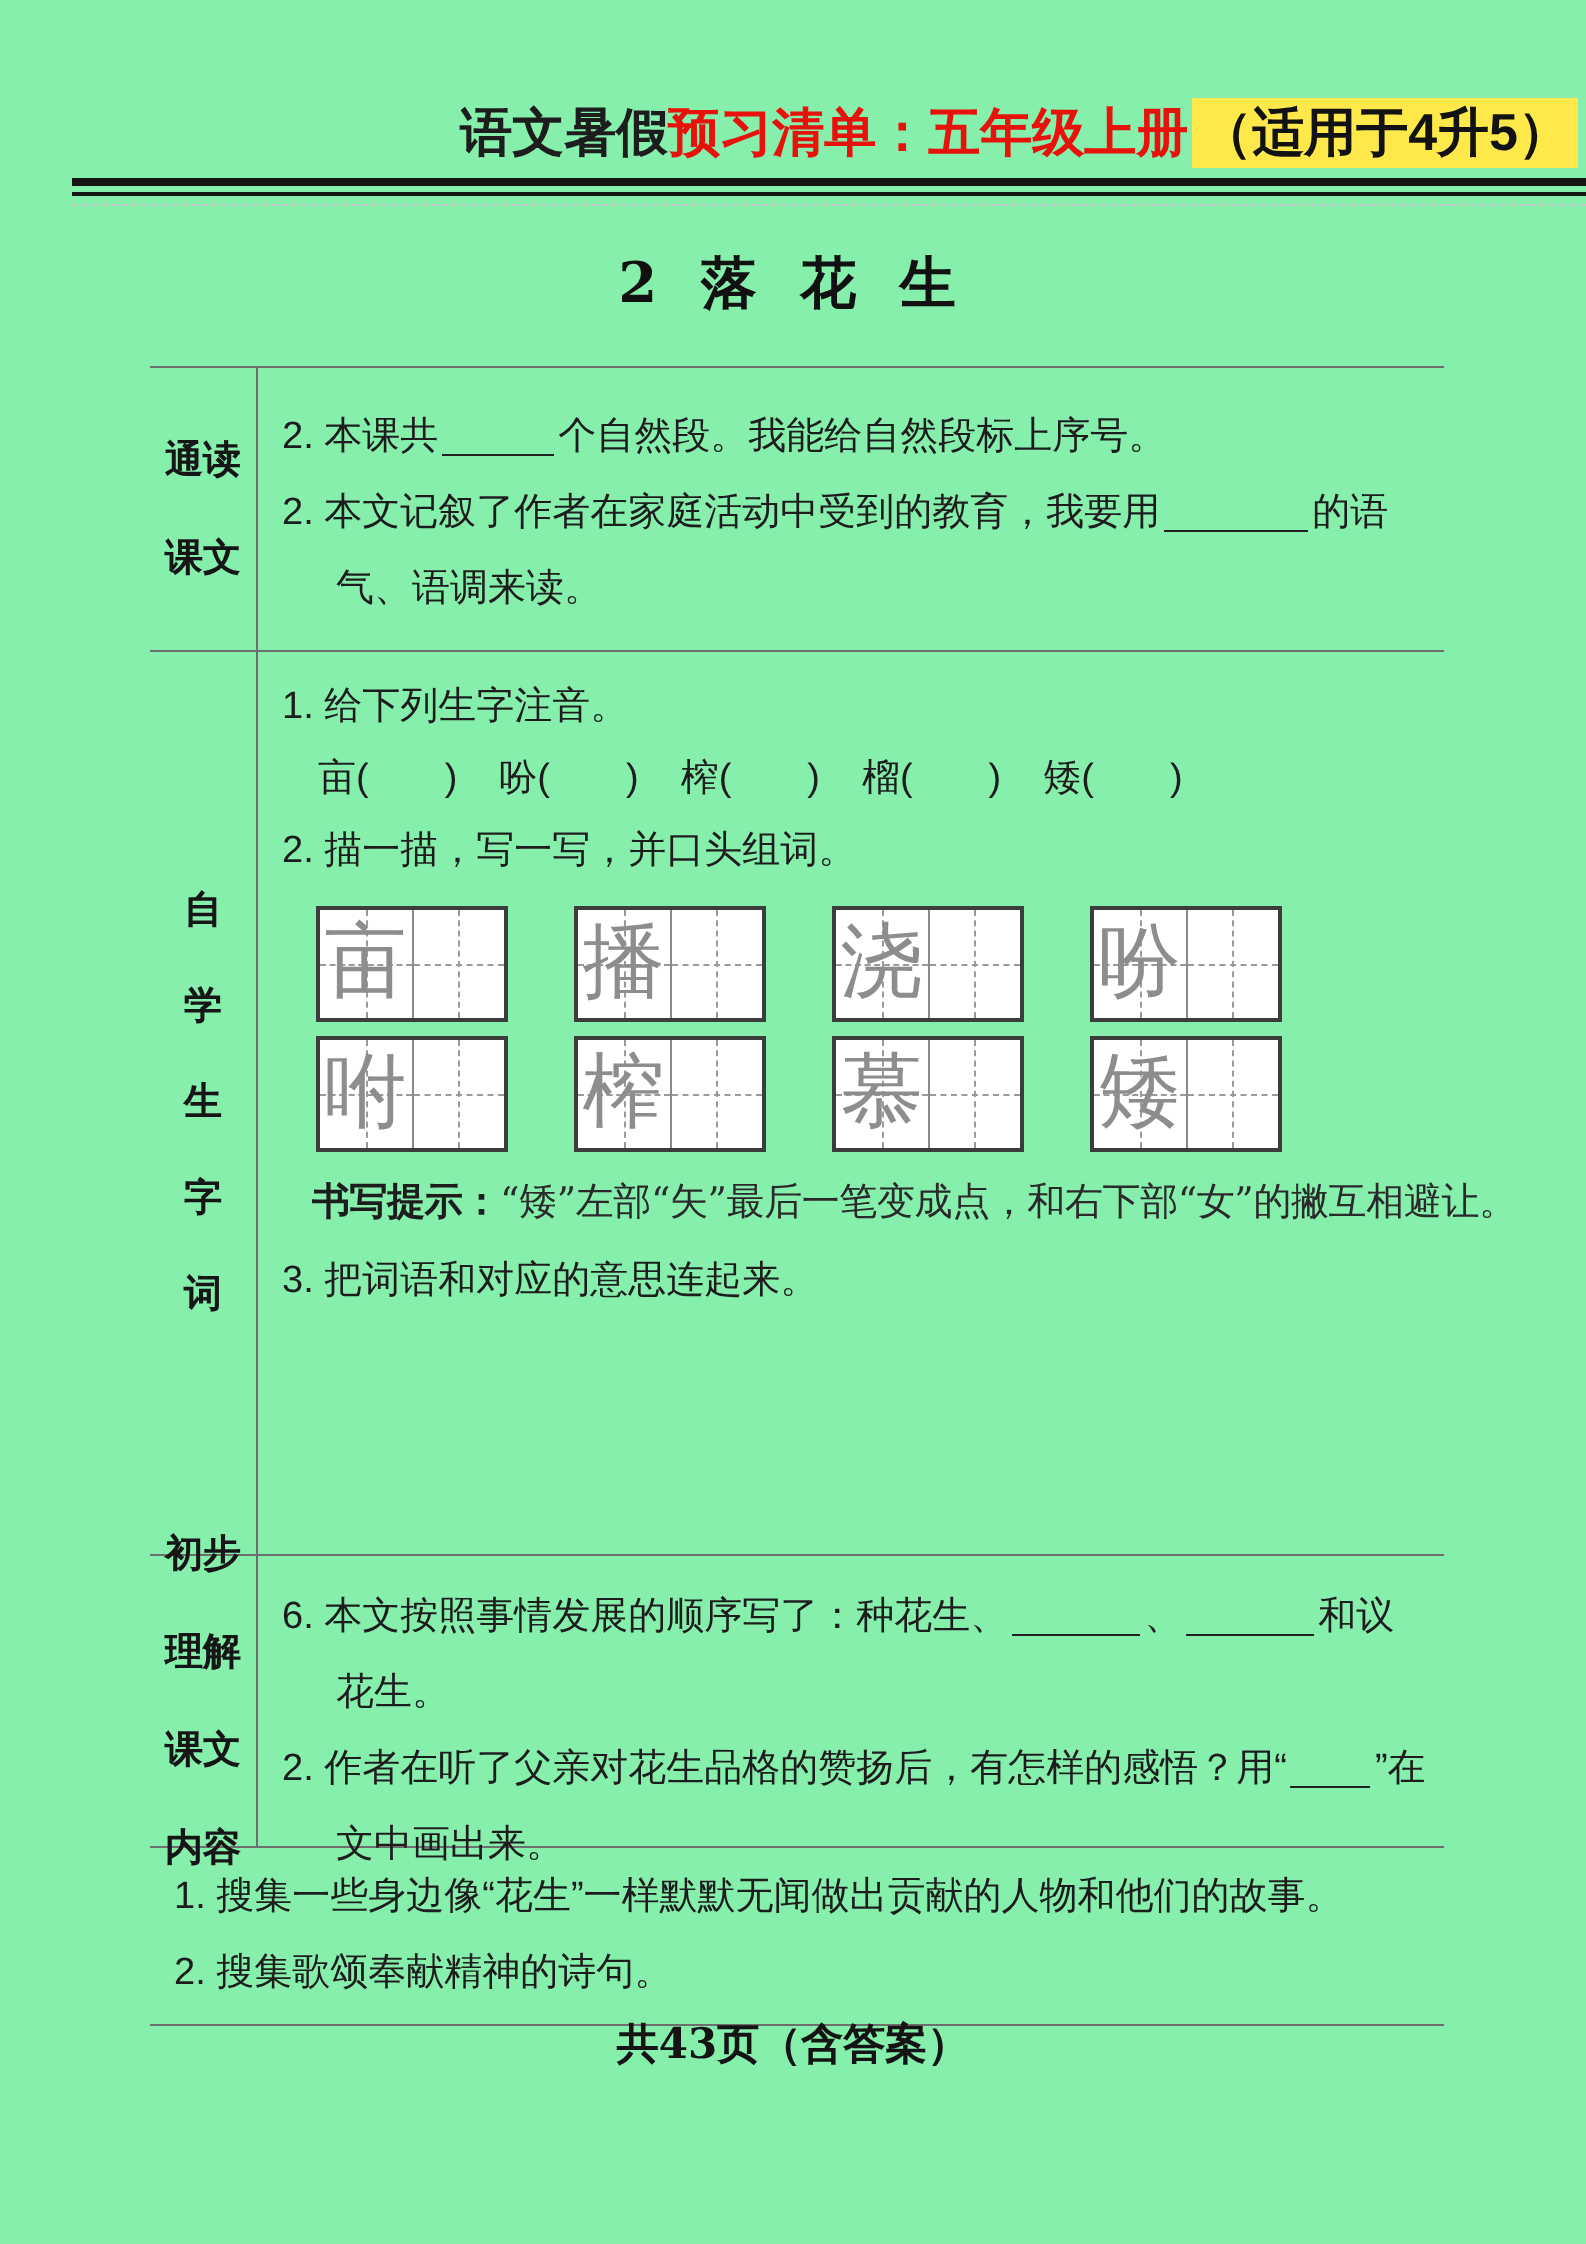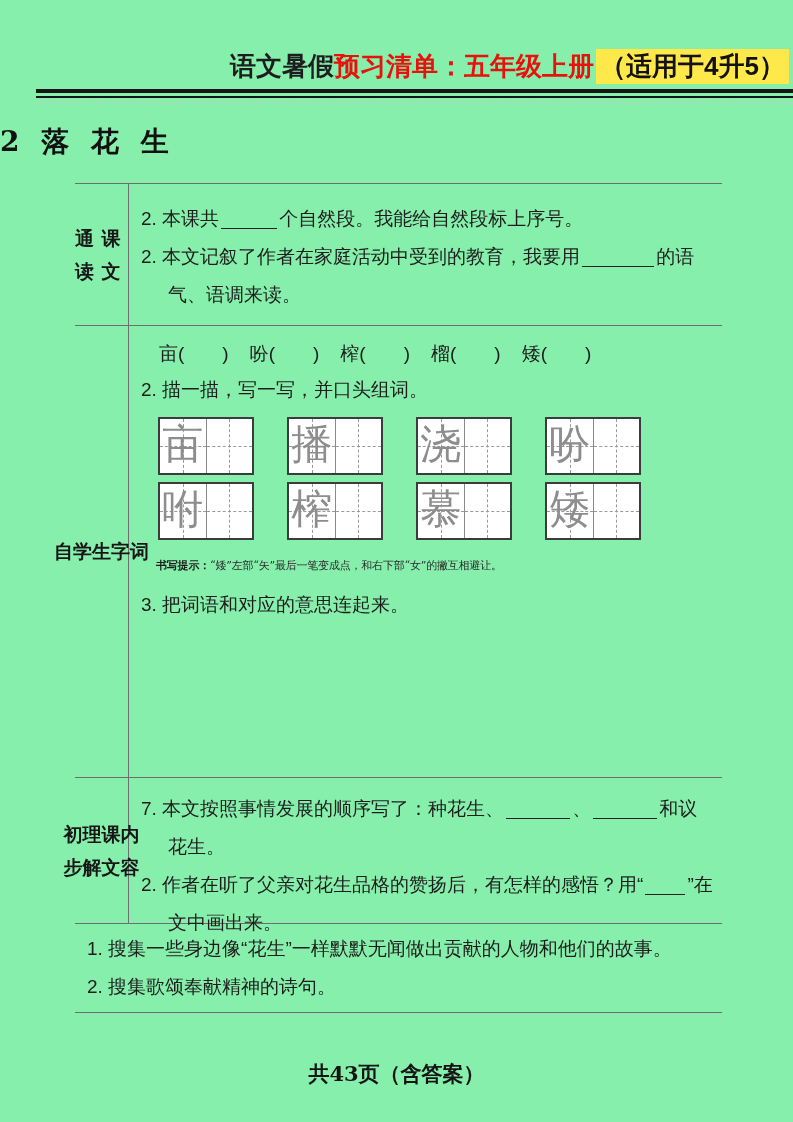--- a/index.html
+++ b/index.html
@@ -28,20 +28,21 @@
     border-top:4px solid #161616;
     border-bottom:2px solid #161616;
   }
   .faint-rule{
     margin:4px 0 0 36px;
     border-top:1px dashed #c9c9c9;
   }
   
   .title{
     margin:20px 0 0 0;
+    text-align:center;
     font-family:"DejaVu Serif",serif;
     font-size:28px;
     font-weight:700;
     letter-spacing:6px;
     color:#111;
   }
   
   .sheet{
     position:absolute;
     left:75px;top:183px;
@@ -53,27 +54,28 @@
   .row + .row{border-top:1px solid #6e6e6e;}
   .row1{height:141px;}
   .row2{height:452px;}
   .row3{height:146px;}
   .row4{height:89px;}
   .labelcell{
     width:53px;
     flex:0 0 53px;
     border-right:1px solid #6e6e6e;
     display:flex;
-    flex-direction:row;
+    flex-direction:column;
     justify-content:center;
     align-items:center;
     font-weight:700;
     font-size:19px;
     line-height:33px;
     color:#161616;
+    gap:16px;
   }
   .row2 .labelcell{line-height:32px;}
   .content{
     flex:1;
     padding:10px 6px 0 12px;
     font-size:19px;
     line-height:38px;
     color:#1d1d1d;
   }
   .row1 .content{padding-top:16px;}
@@ -130,37 +132,37 @@
     transform:translateY(-53%);
     text-align:center;
     font-family:"DejaVu Serif",serif;
     font-size:41px;
     color:#8d8d8d;
     line-height:1;
   }
   
   .tip{
     margin:12px 0 0 15px;
-    font-size:11px;
+    font-size:19px;
     line-height:26px;
     white-space:nowrap;
     letter-spacing:-0.2px;
   }
   .tip-bold{font-weight:700;}
   .tip-kai{font-family:"DejaVu Serif",serif;color:#2a2a2a;}
   .after-tip{margin-top:8px;}
   
   .pairs{margin:2px 0 0 22px;}
   .pair{display:flex;line-height:32px;}
   .pair .term{width:116px;flex:0 0 116px;}
   .pair .def{font-family:"DejaVu Serif",serif;color:#262626;}
   
   .footer{
     position:absolute;
-    left:0;right:0;top:1060px;
+    left:0;right:0;top:1008px;
     text-align:center;
     font-family:"DejaVu Serif",serif;
     font-weight:700;
     font-size:21px;
     color:#141414;
   }
 </style>
 </head>
 <body>
 
@@ -189,20 +191,21 @@
 
     <div class="row row2">
       <div class="labelcell">
         <span>自</span>
         <span>学</span>
         <span>生</span>
         <span>字</span>
         <span>词</span>
       </div>
       <div class="content">
+        <p class="item">1. 给下列生字注音。</p>
         <div class="pinyin-row">
           <span>亩(　　)</span>
           <span>吩(　　)</span>
           <span>榨(　　)</span>
           <span>榴(　　)</span>
           <span>矮(　　)</span>
         </div>
         <p class="item">2. 描一描，写一写，并口头组词。</p>
 
         <div class="grid-row first">
@@ -265,21 +268,21 @@
     </div>
 
     <div class="row row3">
       <div class="labelcell">
         <span>初步</span>
         <span>理解</span>
         <span>课文</span>
         <span>内容</span>
       </div>
       <div class="content">
-        <p class="item"><span>7. 本文按照事情发展的顺序写了：种花生、</span><span class="blank w64"></span><span>、</span><span class="blank w64"></span><span>和议花生。</span></p>
+        <p class="item"><span>6. 本文按照事情发展的顺序写了：种花生、</span><span class="blank w64"></span><span>、</span><span class="blank w64"></span><span>和议花生。</span></p>
         <p class="item"><span>2. 作者在听了父亲对花生品格的赞扬后，有怎样的感悟？用“</span><span class="blank w40"></span><span>”在文中画出来。</span></p>
       </div>
     </div>
 
     <div class="row row4">
       <div class="content">
         <p class="item">1. 搜集一些身边像“花生”一样默默无闻做出贡献的人物和他们的故事。</p>
         <p class="item">2. 搜集歌颂奉献精神的诗句。</p>
       </div>
     </div>

